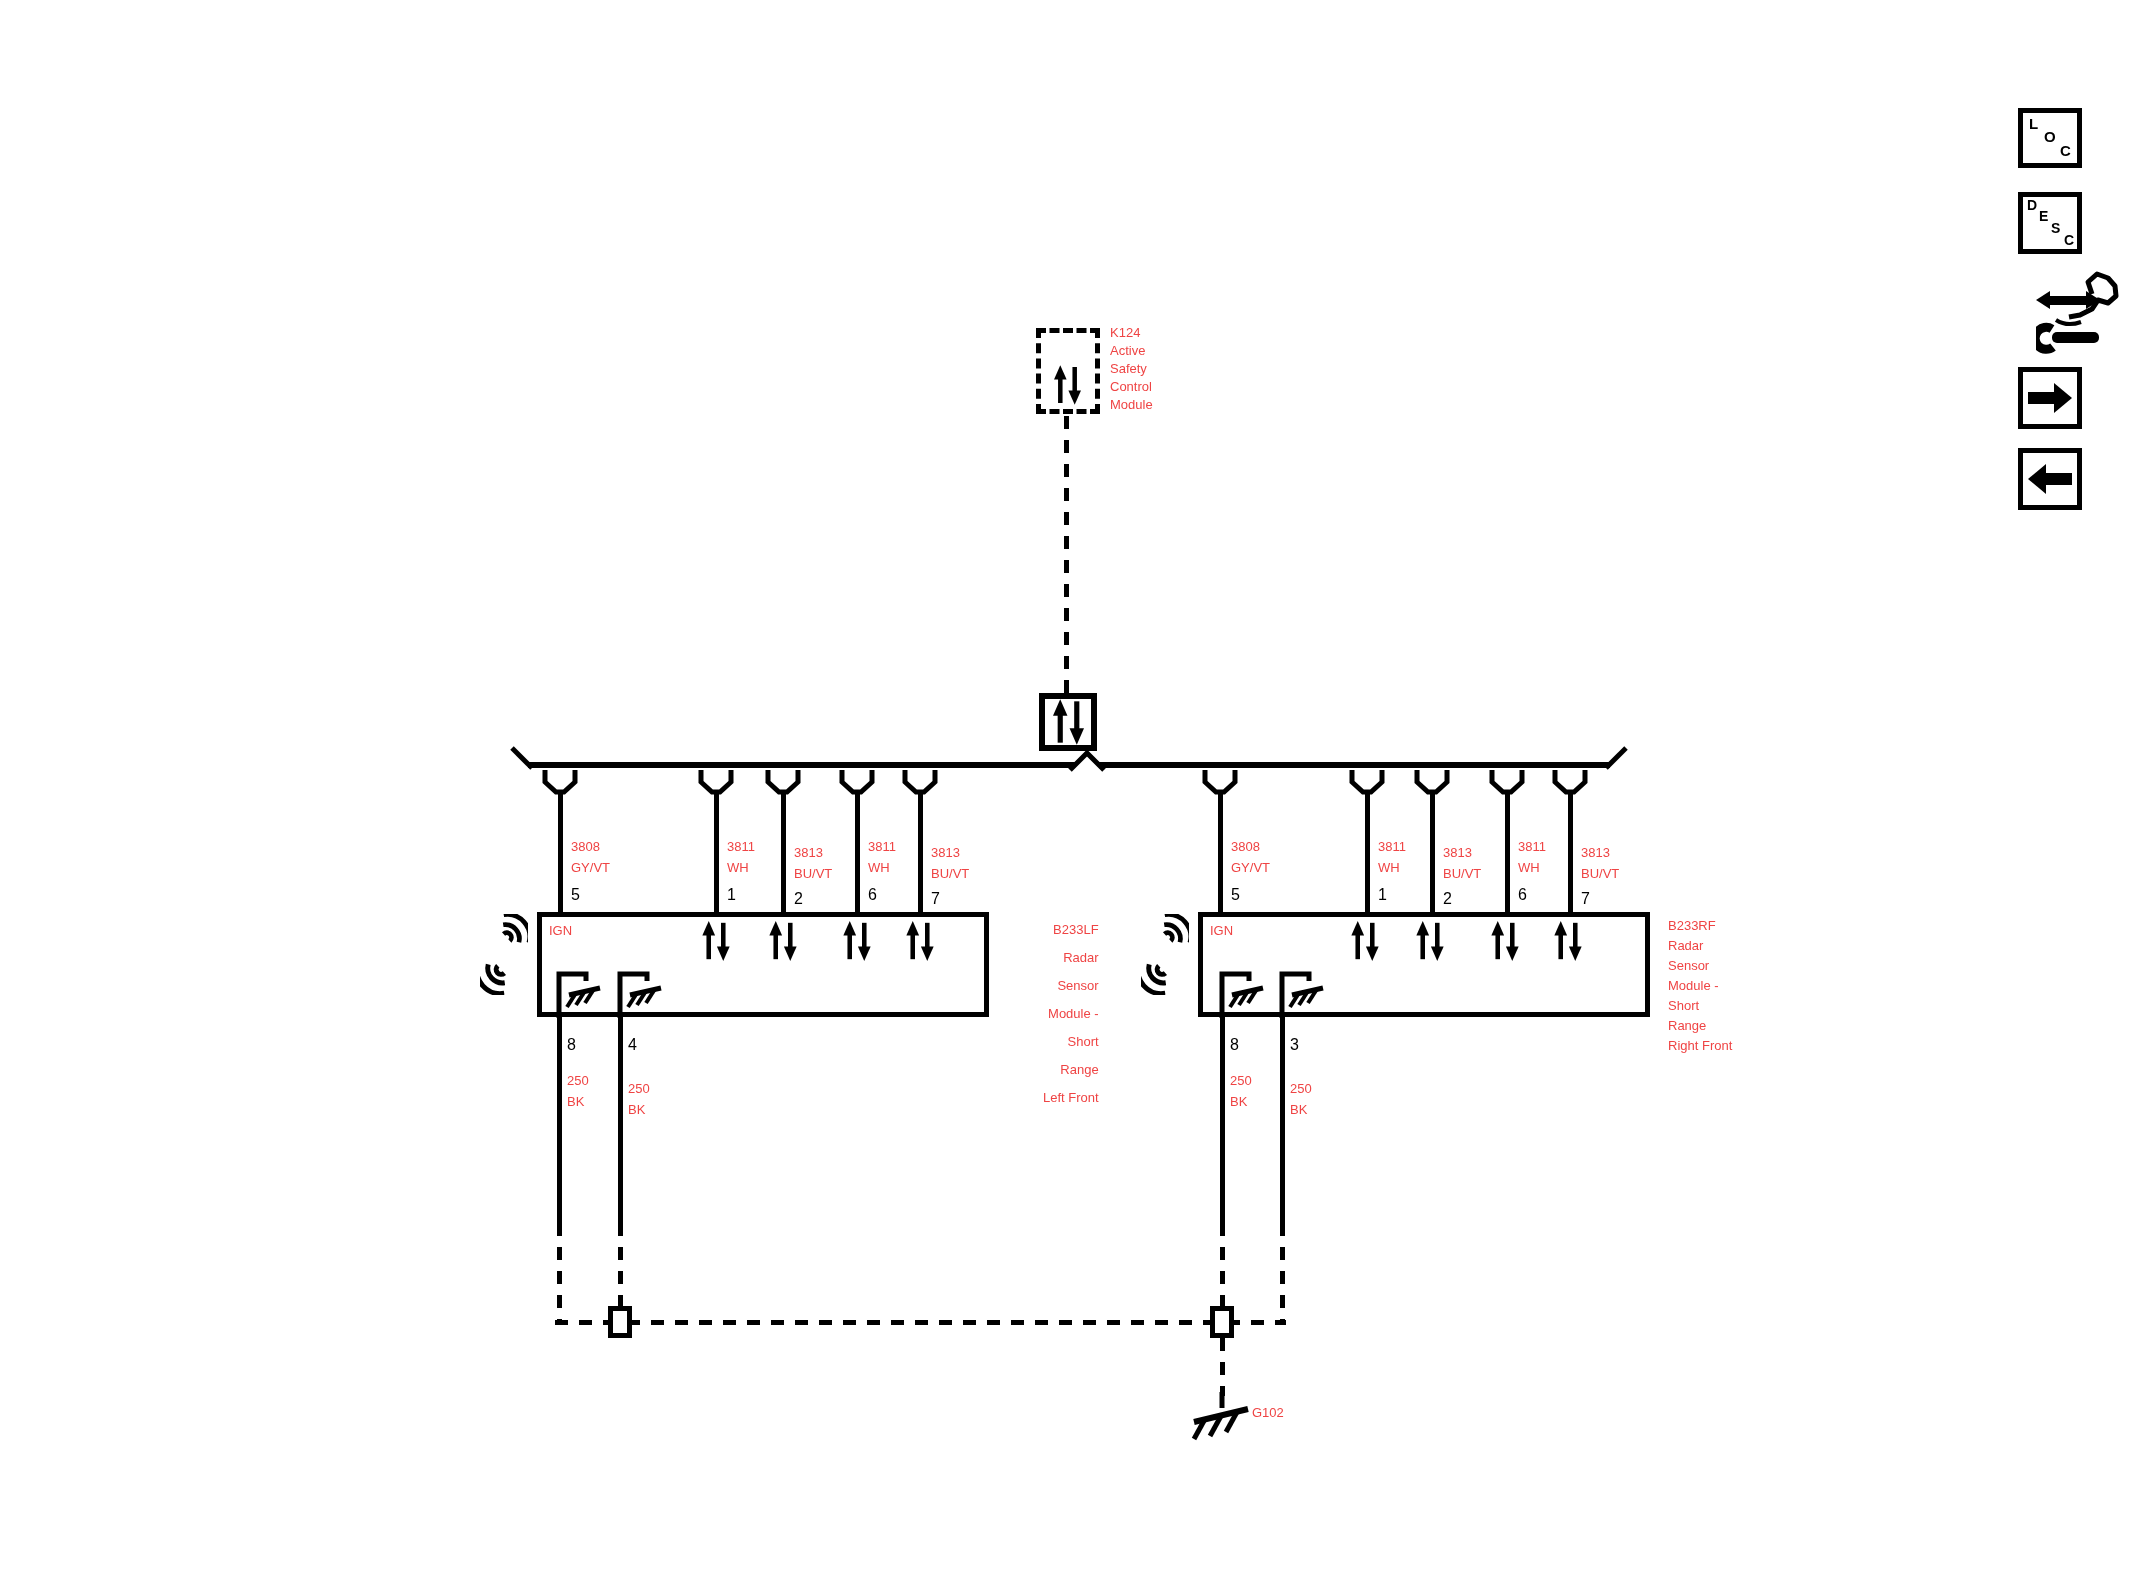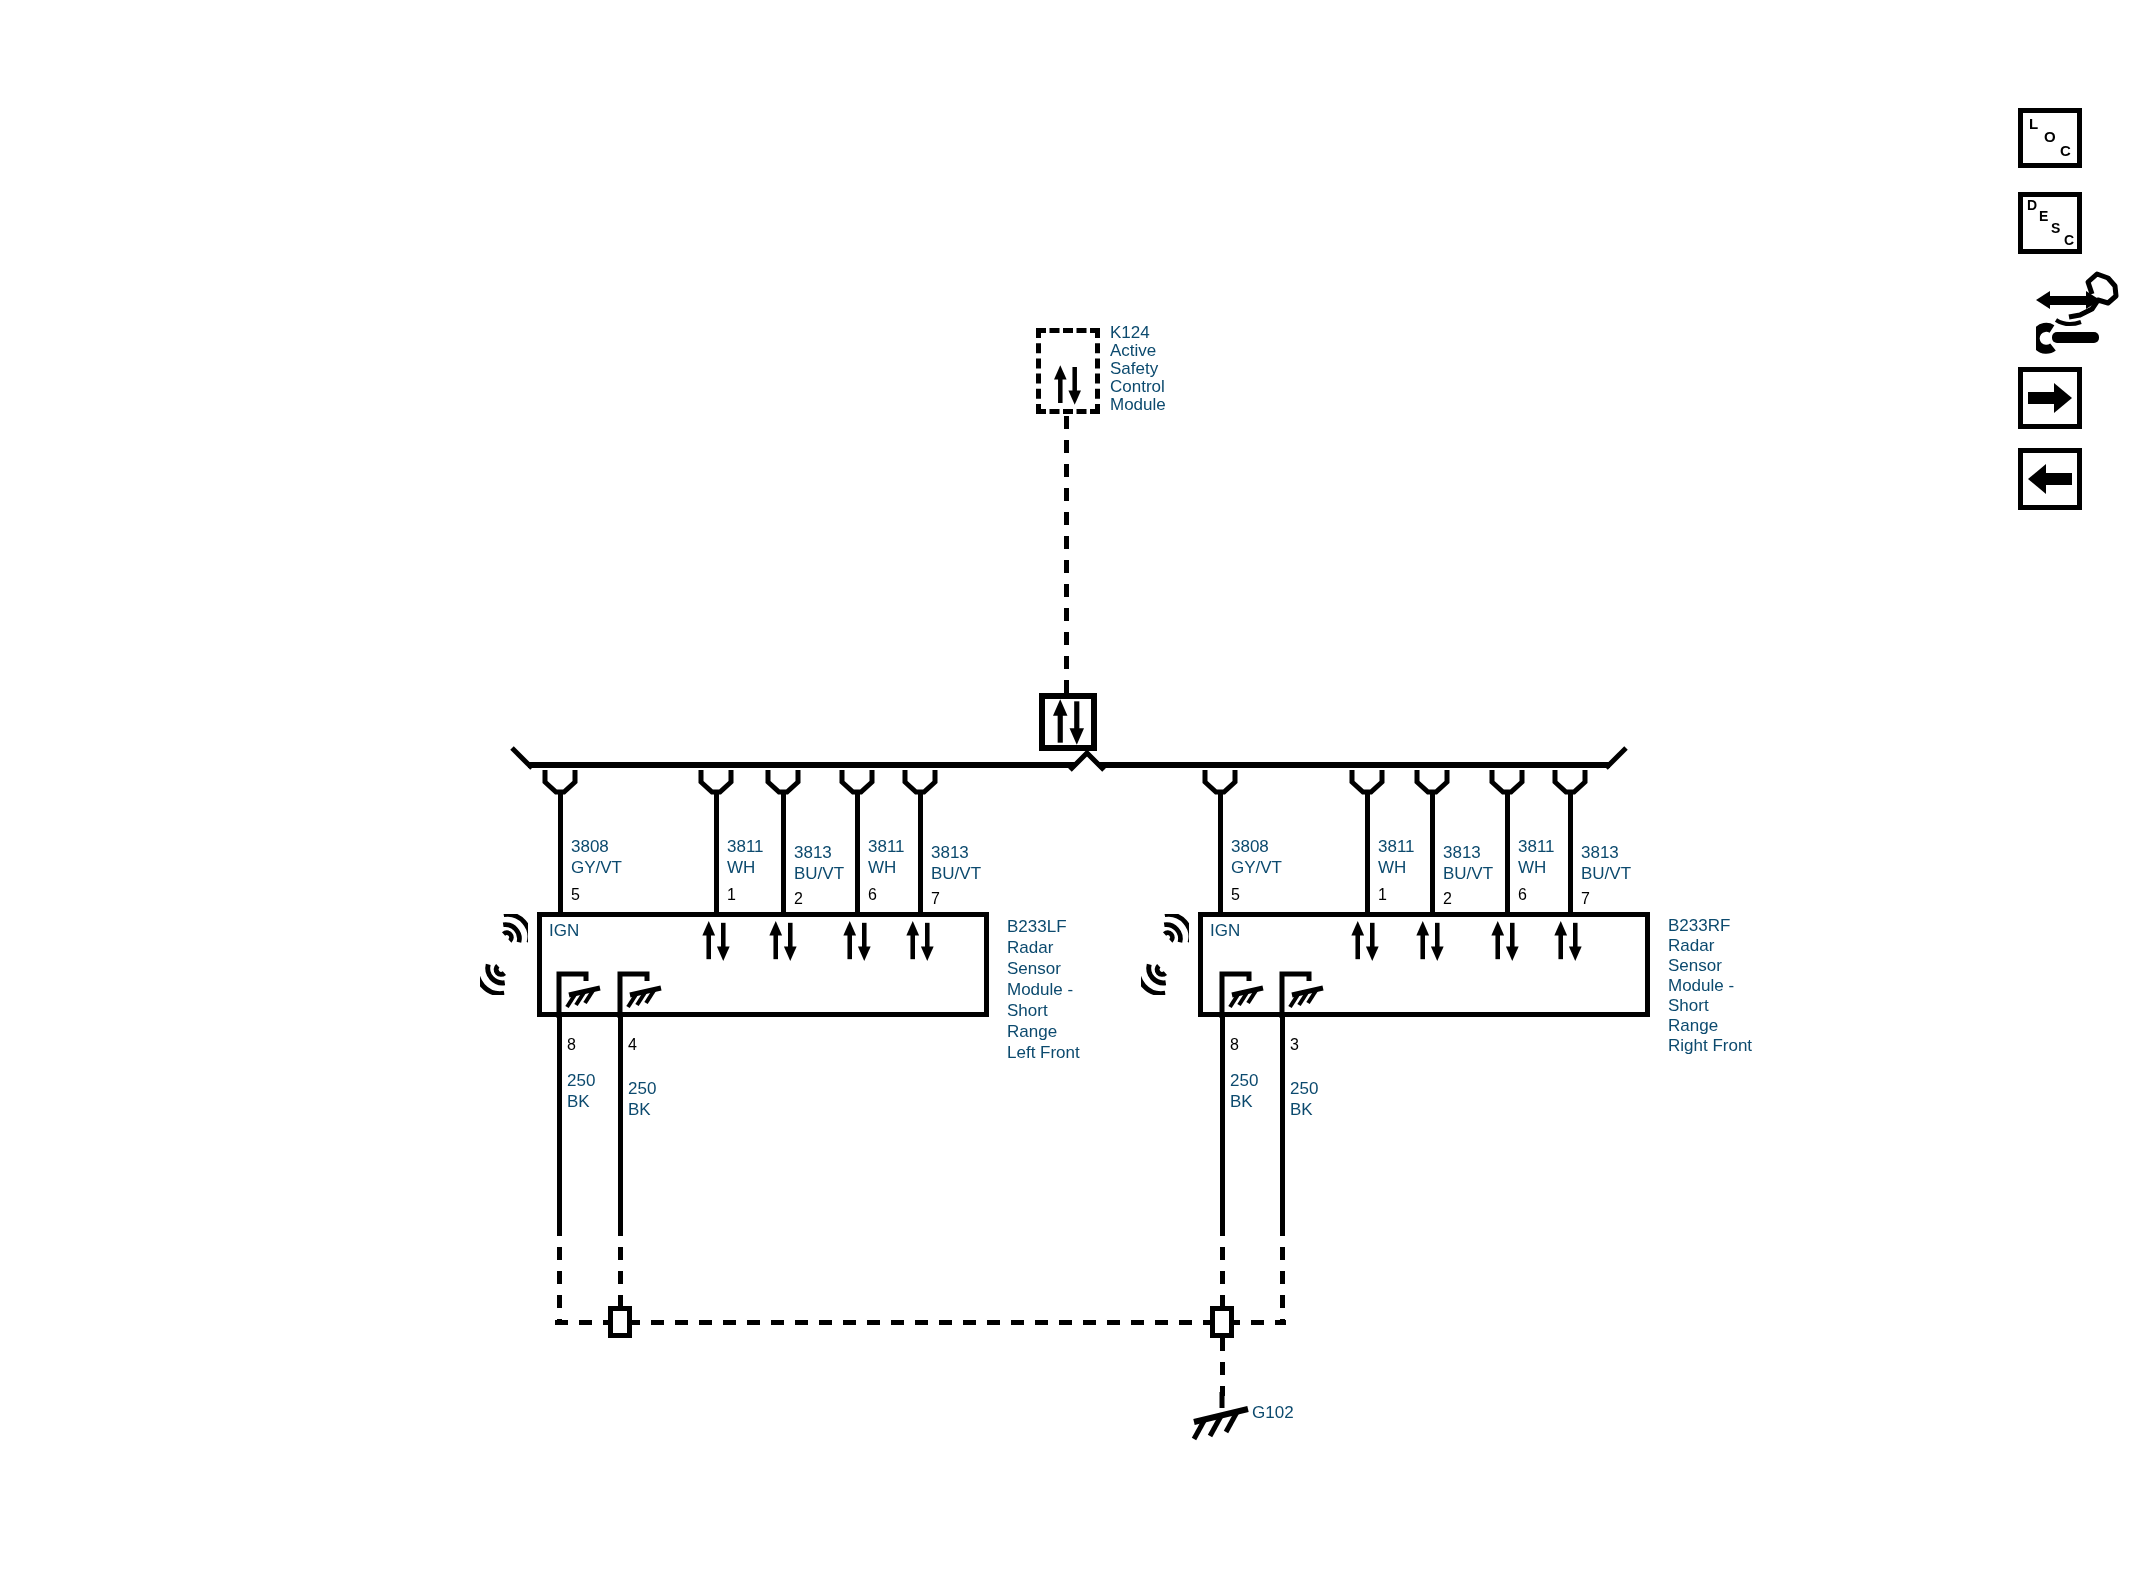--- a/index.html
+++ b/index.html
@@ -1,18 +1,18 @@
 <!DOCTYPE html>
 <html><head>
 <meta charset="utf-8">
 <style>
   html,body{margin:0;padding:0;background:#fff;}
   #stage{position:relative;width:2130px;height:1595px;background:#ffffff;overflow:hidden;
          font-family:"Liberation Sans",sans-serif;color:#000;}
-  .t{position:absolute;font-size:17px;line-height:21px;color:#0c4a6e;white-space:pre-line;}
+  .t{position:absolute;font-size:13px;line-height:21px;color:#ef4444;white-space:pre-line;}
   .pin{position:absolute;font-size:16px;line-height:18px;color:#000;}
   .wire-v{position:absolute;width:5px;background:#000;}
   .wire-h{position:absolute;height:5px;background:#000;}
   .vdash{position:absolute;width:5px;background:repeating-linear-gradient(180deg,#000 0 13px,transparent 13px 24px);}
   .hdash{position:absolute;height:5px;background:repeating-linear-gradient(90deg,#000 0 13px,transparent 13px 24px);}
   .module-box{position:absolute;border:5px solid #000;background:#fff;box-sizing:border-box;}
   .dashed-box{position:absolute;border:5px dashed #000;background:#fff;box-sizing:border-box;}
   .solid-box{position:absolute;border:6px solid #000;background:#fff;box-sizing:border-box;}
   .splice{position:absolute;width:24px;height:32px;border:5px solid #000;background:#fff;box-sizing:border-box;}
   .side-box{position:absolute;left:2018px;width:64px;height:60px;border:5px solid #000;background:#fff;box-sizing:border-box;}
@@ -202,21 +202,21 @@
     </svg>
   <svg class="ico" style="left:616px;top:968px" width="46" height="50">
       <use href="#sym-intgnd"></use>
     </svg>
   <svg class="ico" style="left:484px;top:914px" width="44" height="40">
     <use href="#sym-waves" x="10" y="3" transform="rotate(-42 22 20)"></use>
     </svg>
   <svg class="ico" style="left:480px;top:953px" width="44" height="42">
     <use href="#sym-waves" x="10" y="4" transform="rotate(138 22 21)"></use>
     </svg>
-  <div class="t" style="left:1007px;top:916px;line-height:21px;">B233LF
+  <div class="t" style="left:1043px;top:916px;line-height:28px;text-align:right;">B233LF
 Radar
 Sensor
 Module -
 Short
 Range
 Left Front</div>
 
   <div class="module-box" style="left:1198px;top:912px;width:452px;height:105px;"></div>
   <div class="t" style="left:1210px;top:920px;">IGN</div>
   <svg class="ico" style="left:1351px;top:921px" width="28" height="40">

